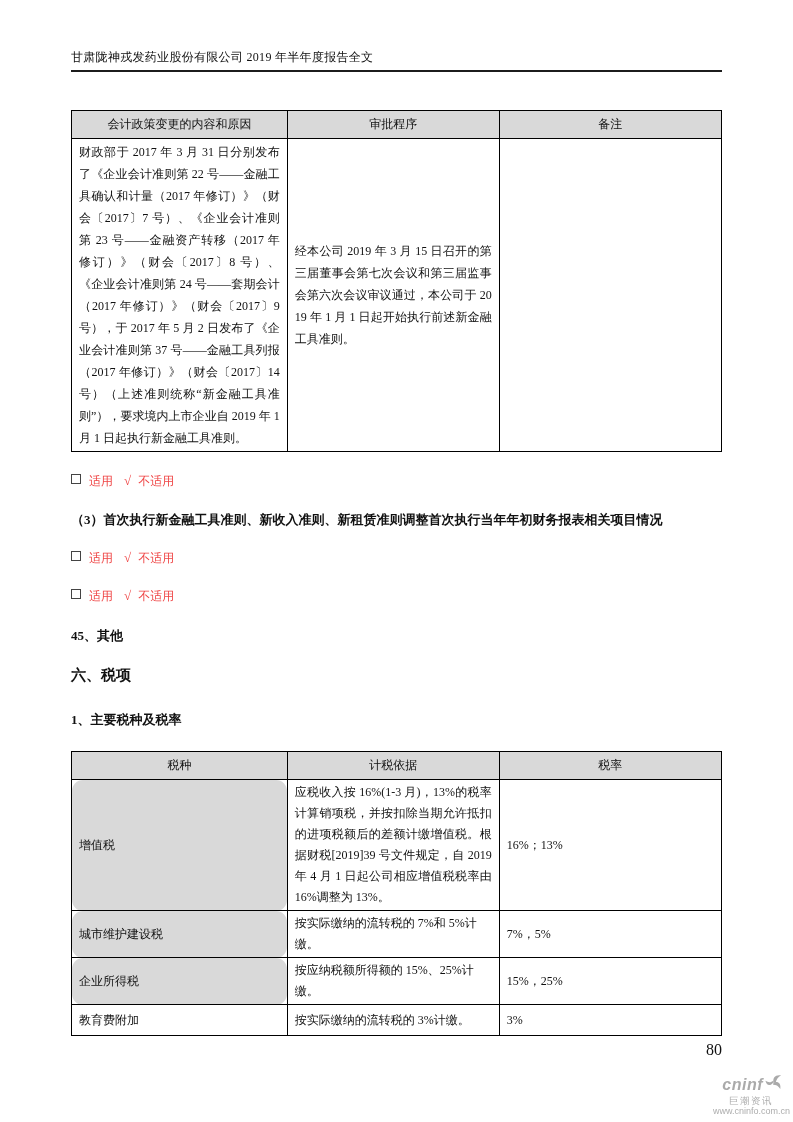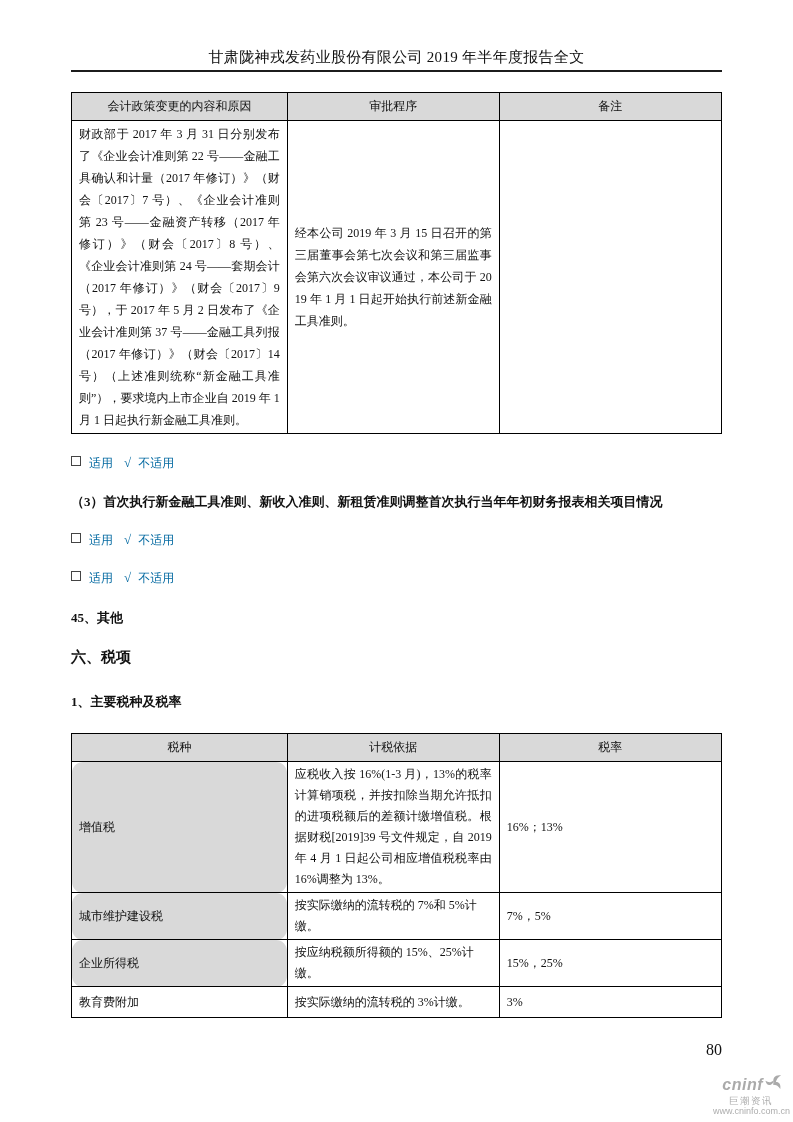--- a/index.html
+++ b/index.html
@@ -13,29 +13,29 @@
     font-family: "Liberation Serif", "DejaVu Serif", serif;
     overflow: hidden;
   }
   .content { padding: 0 71px; }
 
   
   .doc-header {
     padding-top: 50px;
     padding-bottom: 6px;
     border-bottom: 2px solid #1c1c1c;
-    text-align: center;
-    font-size: 15px;
+    text-align: left;
+    font-size: 12px;
     line-height: 14px;
     letter-spacing: 0.3px;
   }
 
   
   table { width: 100%; border-collapse: collapse; table-layout: fixed; font-size: 12px; }
-  .policy-table { margin-top: 20px; }
+  .policy-table { margin-top: 38px; }
   .tax-table { margin-top: 22px; }
   th, td { border: 1px solid #000; }
   th {
     background: #d9d9d9;
     font-weight: normal;
     text-align: center;
     padding: 6px 4px;
     line-height: 15px;
   }
   td {
@@ -54,21 +54,21 @@
 
   
   .h-sub { margin: 0; font-size: 13px; font-weight: bold; line-height: 18px; }
   .mt-sec { margin-top: 26px; }
   .mt-std { margin-top: 21px; }
   .h-big { margin: 20px 0 0 0; font-size: 15px; font-weight: bold; line-height: 20px; }
   .check-line {
     margin: 20px 0 0 0;
     font-size: 12px;
     line-height: 17px;
-    color: #0369a1;
+    color: #ef4444;
   }
   .check-line .box {
     display: inline-block;
     width: 8px; height: 8px;
     border: 1px solid #444;
     margin-right: 8px;
     transform: translateY(-1px);
   }
   .check-line .mark { margin: 0 7px 0 11px; font-size: 13px; }
 

